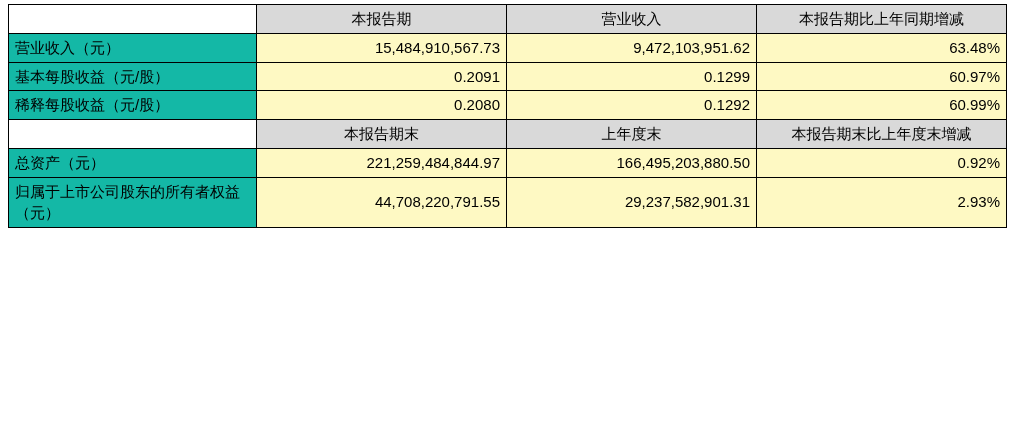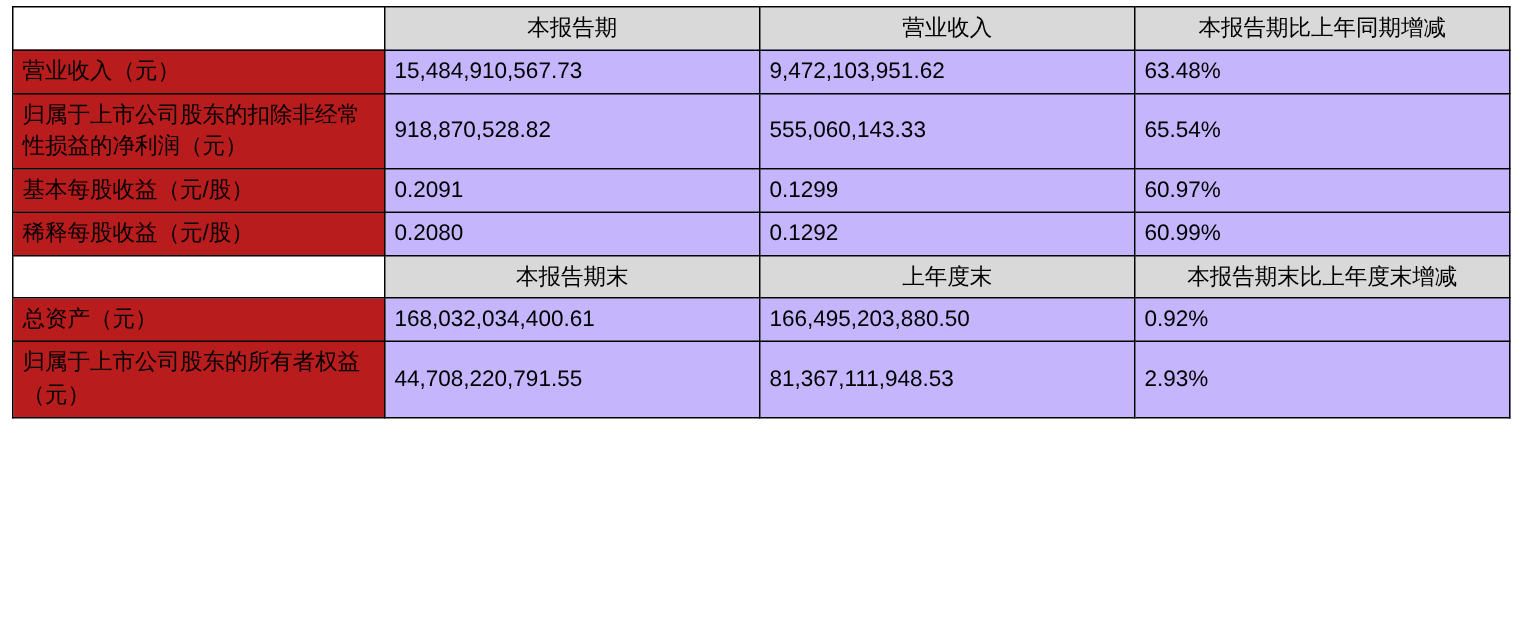--- a/index.html
+++ b/index.html
@@ -38,25 +38,25 @@
     line-height: 1.45;
     word-break: break-all;
   }
   td.head {
     background: #d9d9d9;
     text-align: center;
     font-size: 15px;
   }
   td.label {
     text-align: left;
-    background: #b91c1c;
+    background: #14b8a6;
   }
   td.num {
-    text-align: left;
-    background: #c4b5fd;
+    text-align: right;
+    background: #fef9c3;
     white-space: nowrap;
   }
   td.blank {
     background: #ffffff;
     border-left: 1px solid #000000;
     border-right: 1px solid #000000;
   }
   .r-tall td { height: 26px; }
 </style>
 </head>
@@ -79,26 +79,20 @@
       </tr>
 
       <tr>
         <td class="label">营业收入（元）</td>
         <td class="num">15,484,910,567.73</td>
         <td class="num">9,472,103,951.62</td>
         <td class="num">63.48%</td>
       </tr>
 
 
-      <tr class="r-tall">
-        <td class="label">归属于上市公司股东的扣除非经常性损益的净利润（元）</td>
-        <td class="num">918,870,528.82</td>
-        <td class="num">555,060,143.33</td>
-        <td class="num">65.54%</td>
-      </tr>
 
 
       <tr>
         <td class="label">基本每股收益（元/股）</td>
         <td class="num">0.2091</td>
         <td class="num">0.1299</td>
         <td class="num">60.97%</td>
       </tr>
 
       <tr>
@@ -111,26 +105,26 @@
 
       <tr>
         <td class="blank"></td>
         <td class="head">本报告期末</td>
         <td class="head">上年度末</td>
         <td class="head">本报告期末比上年度末增减</td>
       </tr>
 
       <tr>
         <td class="label">总资产（元）</td>
-        <td class="num">168,032,034,400.61</td>
+        <td class="num">221,259,484,844.97</td>
         <td class="num">166,495,203,880.50</td>
         <td class="num">0.92%</td>
       </tr>
 
       <tr class="r-tall">
         <td class="label">归属于上市公司股东的所有者权益（元）</td>
         <td class="num">44,708,220,791.55</td>
-        <td class="num">81,367,111,948.53</td>
+        <td class="num">29,237,582,901.31</td>
         <td class="num">2.93%</td>
       </tr>
     </tbody>
   </table>
 </div>
 
 </body></html>

